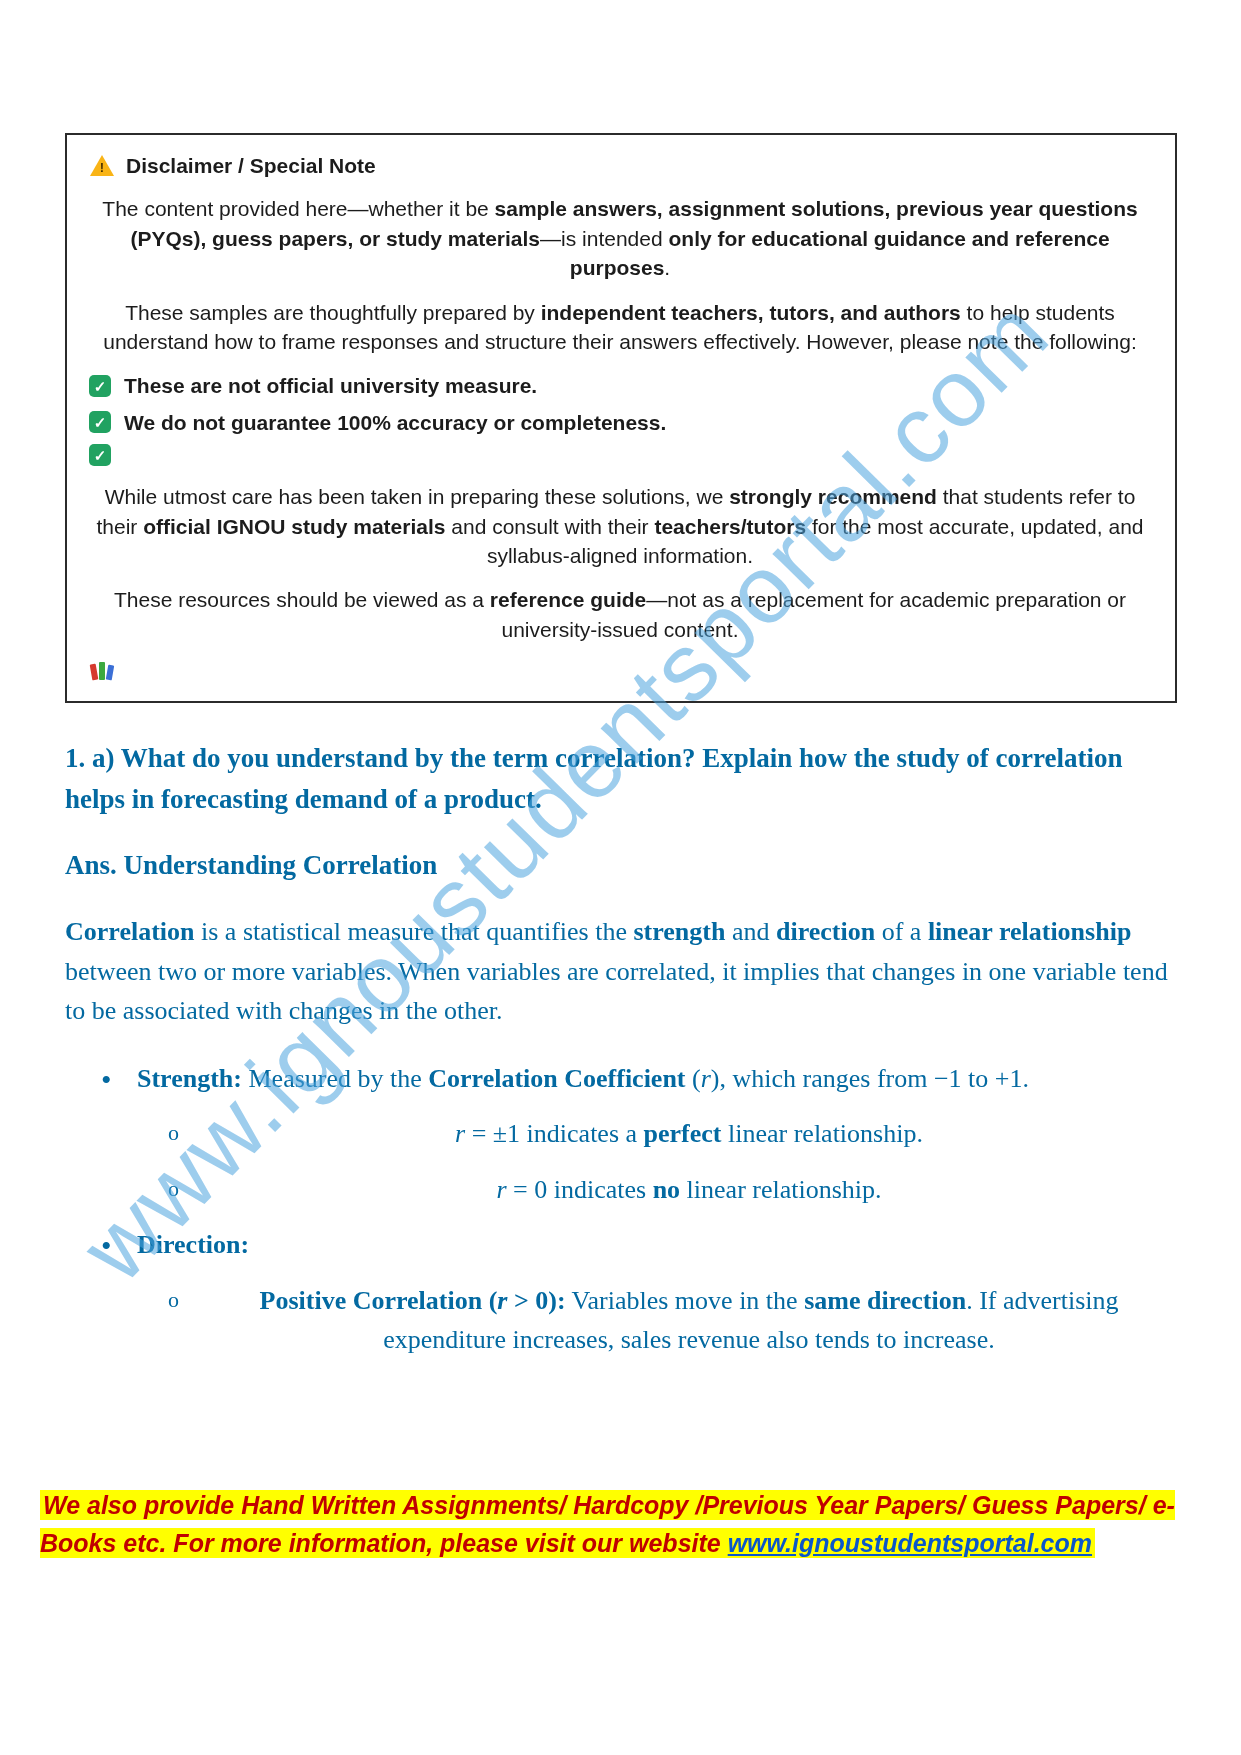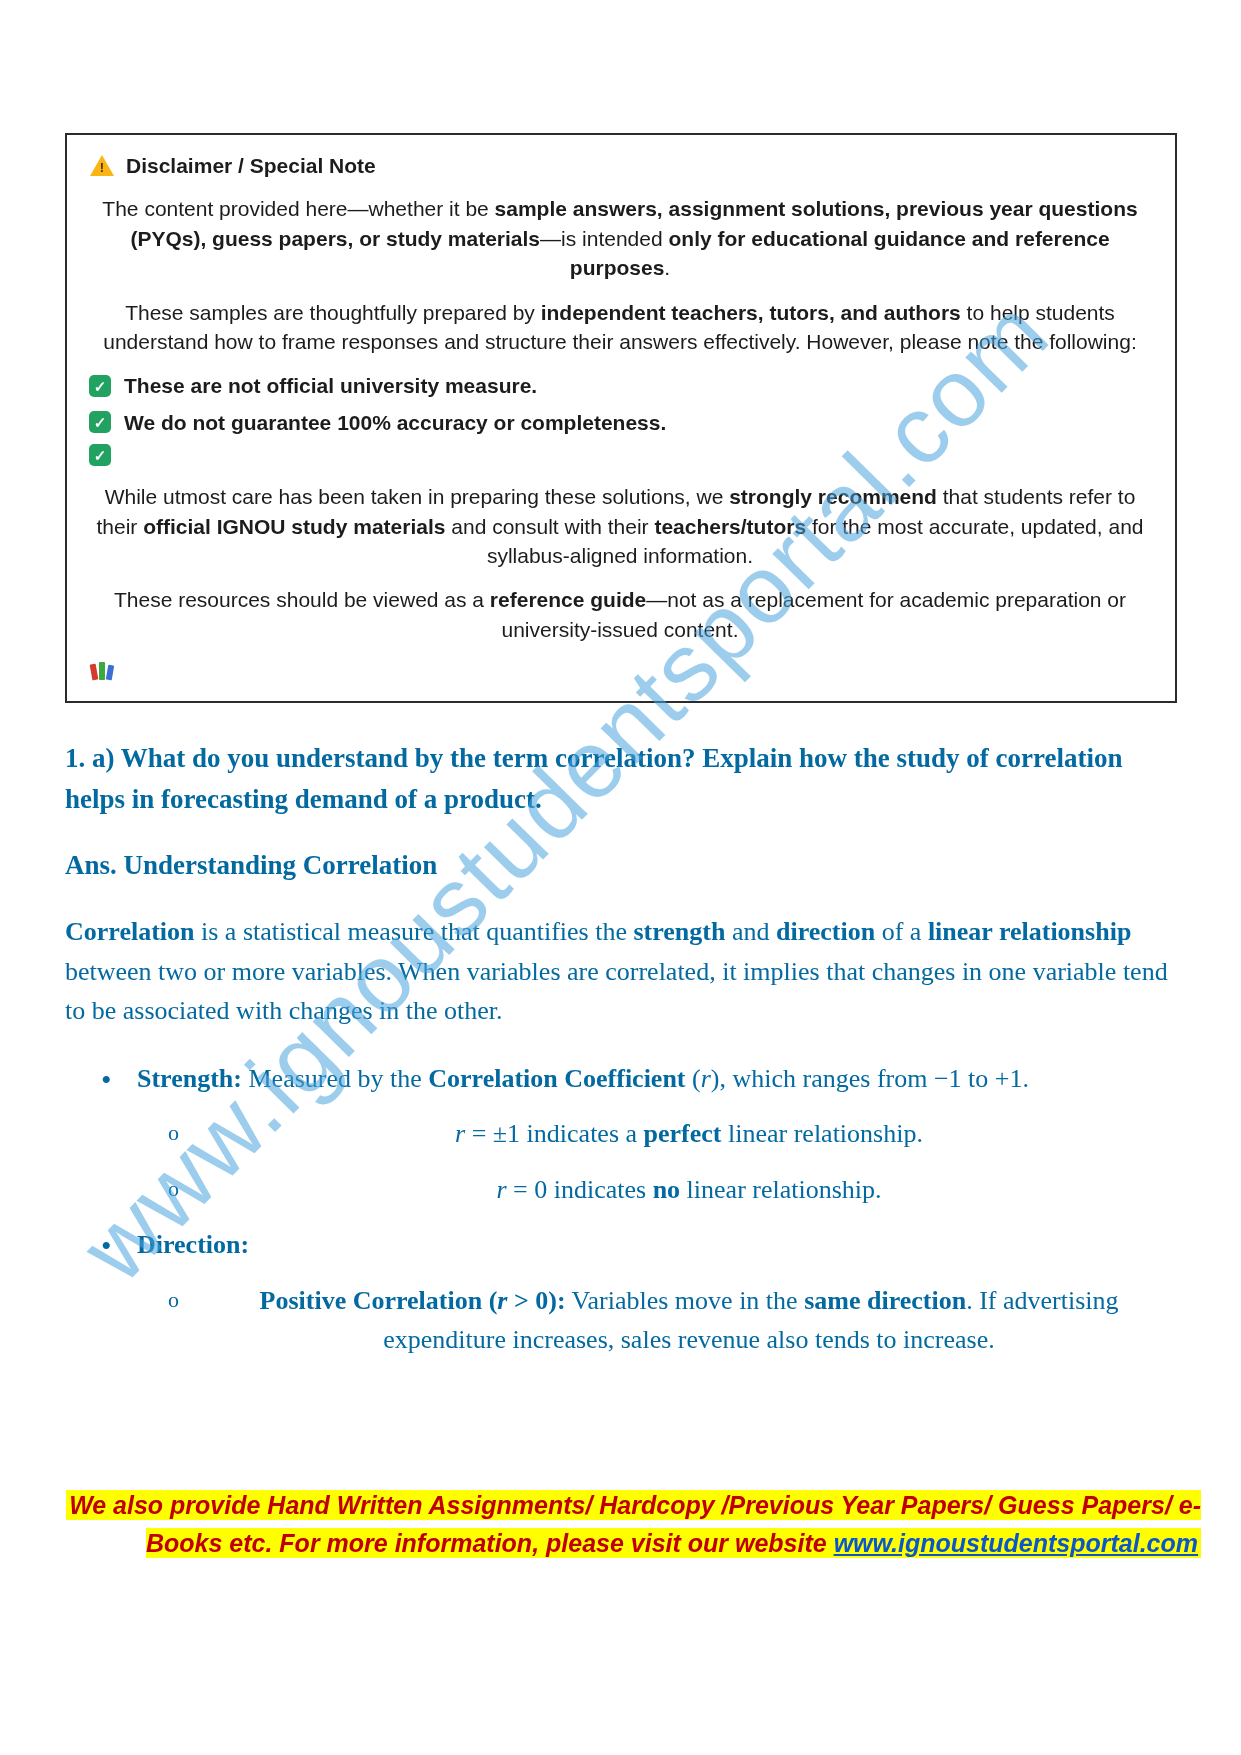--- a/index.html
+++ b/index.html
@@ -90,21 +90,21 @@
 
   .bullet{position:relative;padding-left:72px;margin:0 0 16px 0;}
   .bullet::before{content:"\2022";position:absolute;left:36px;top:-2px;font-size:30px;}
   .sub{position:relative;padding-left:136px;margin:0 0 16px 0;text-align:center;}
   .sub::before{content:"o";position:absolute;left:103px;font-size:22px;top:2px;}
 
   
   .page-footer{
     position:absolute;
     left:40px;right:40px;top:1487px;
-    text-align:right;
+    text-align:left;
     font-size:25px;
     font-style:italic;
     font-weight:600;
     color:#c00000;
     line-height:1.5;
     z-index:4;
   }
   .page-footer .hl{background:#ffff00;padding:1px 3px;}
   .link{color:#0b57c9;font-weight:bold;text-decoration:underline;}
 </style>

